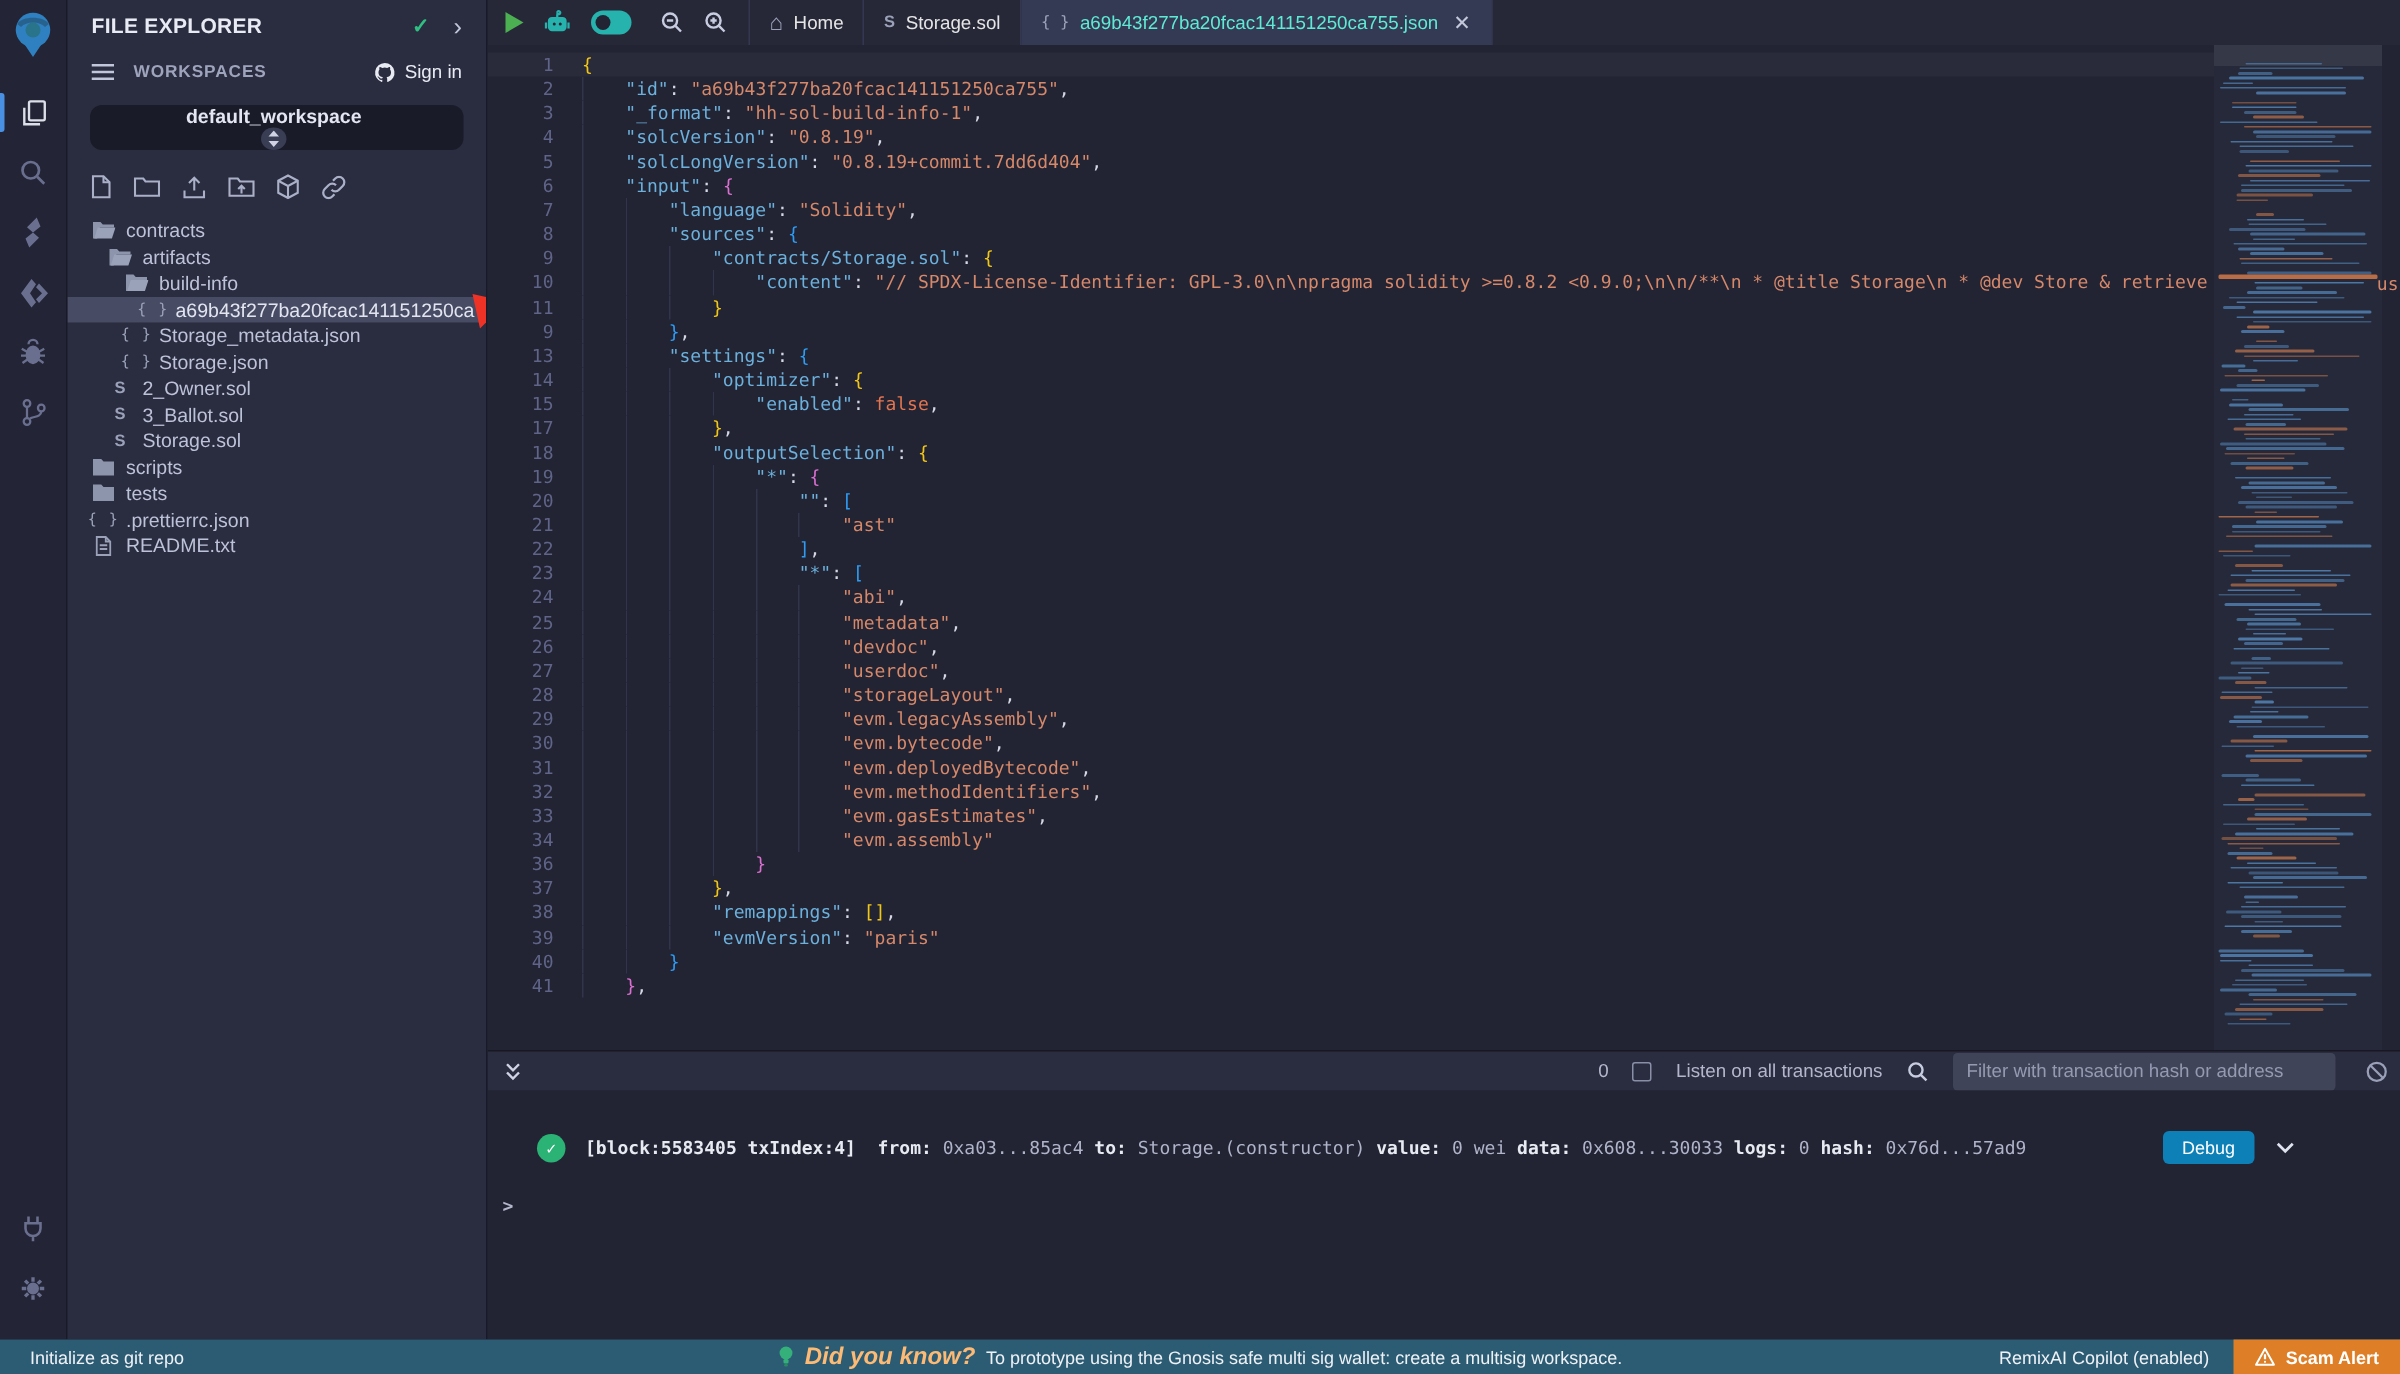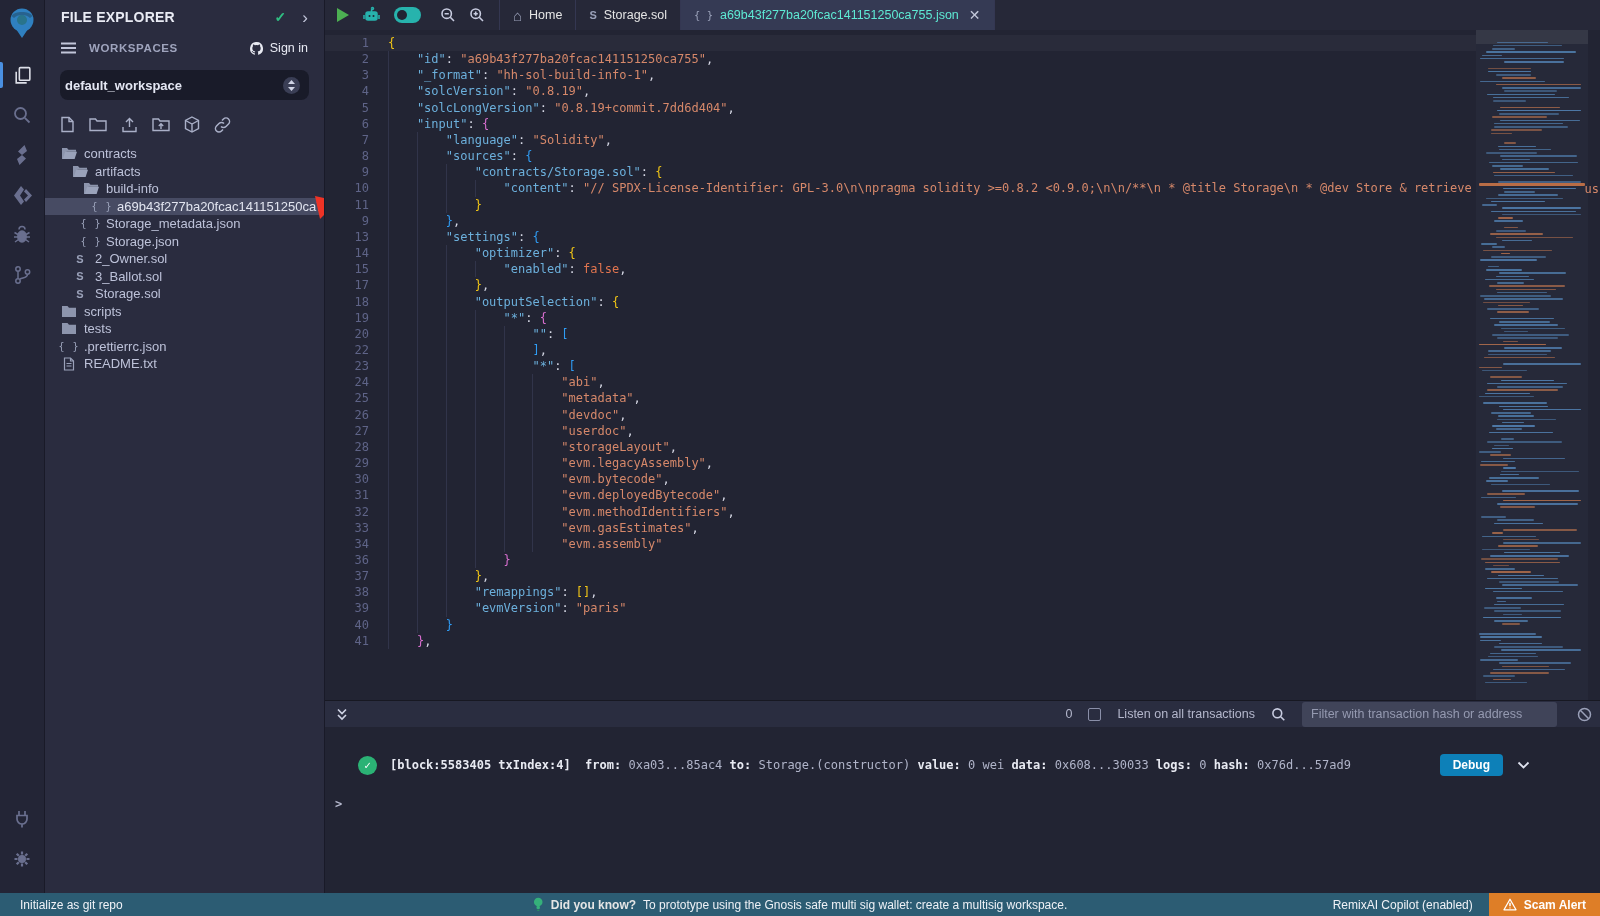--- a/index.html
+++ b/index.html
@@ -23,21 +23,21 @@
   
   #side-panel { grid-row:1; grid-column:2; background:#2a2c3f; border-right:1px solid #191a28; position:relative; overflow:hidden; }
   #sp-header { height:34px; padding:0 16px; display:flex; align-items:center; }
   #sp-title { flex:1; color:#e9ebf4; font-size:14px; font-weight:700; letter-spacing:.2px; }
   .hdr-check { color:#2fbf82; font-size:14px; font-weight:700; margin-right:16px; }
   .hdr-chev { color:#c2c6da; font-size:17px; line-height:1; }
   #sp-workspaces { height:28px; padding:0 16px; display:flex; align-items:center; }
   #ws-label { margin-left:13px; color:#9fa4bd; font-size:11.5px; font-weight:700; letter-spacing:.6px; flex:1; }
   #signin { display:flex; align-items:center; gap:6px; color:#e9ebf4; font-size:12.5px; cursor:pointer; }
   #ws-select { margin:8px 15px 12px 15px; height:30px; background:#191b29; border-radius:8px;
-               display:flex; align-items:center; padding:0 9px 0 5px; cursor:pointer; }
+               display:flex; align-items:center; padding:0 9px 0 5px; cursor:pointer;flex-direction:column; }
   #ws-name { flex:1; color:#e4e7f3; font-size:13px; font-weight:700; }
   #ws-caret { width:17px; height:17px; border-radius:50%; background:#3a3e55; display:flex; align-items:center; justify-content:center; }
   #sp-actions { padding:4px 14px 10px 15px; display:flex; gap:14px; align-items:center; }
   .fa-ic { color:#aab0c8; cursor:pointer; display:flex; }
 
   
   #file-tree { margin-top:2px; }
   .tree-row { height:17.5px; display:flex; align-items:center; gap:7px; cursor:pointer; }
   .tree-row .lbl { color:#bdc2d9; font-size:13px; white-space:nowrap; }
   .tree-row.selected { background:#474b63; }
@@ -104,29 +104,29 @@
   #ban-ic { display:flex; color:#9aa0b8; margin-left:4px; cursor:pointer; }
   #term-body { flex:1; background:#222433; overflow:hidden; font-family:"DejaVu Sans Mono", monospace; }
   #term-lines { padding:9px 0 0 33px; }
   .term-line { font-size:12px; line-height:16.5px; color:#b4b7cc; white-space:pre; }
   #tx-row { margin-top:27px; display:flex; align-items:center; padding-left:33px; padding-right:70px; }
   #tx-check { flex:none; width:19px; height:19px; border-radius:50%; background:#2bb275; color:#fff; font-size:11px;
               display:flex; align-items:center; justify-content:center; }
   #tx-text { margin-left:13px; font-size:12px; color:#b0b4c9; white-space:pre; overflow:hidden; flex:1; }
   #tx-text .txb { font-weight:700; color:#e8eaf2; }
   #debug-btn { flex:none; background:#0d80b8; color:#fff; font-size:12px; font-family:"Liberation Sans", sans-serif;
-               border:none; border-radius:4px; padding:4px 13px; cursor:pointer;font-weight:bold; }
+               border:none; border-radius:4px; padding:4px 13px; cursor:pointer; }
   #debug-chev { flex:none; display:flex; margin-left:14px; color:#dfe2ef; cursor:pointer; }
   #term-prompt { margin-top:21px; padding-left:10px; font-size:12px; font-weight:700; color:#b4b7cc; }
 
   
   #status-bar { grid-row:2; grid-column:1 / span 3; background:#2c5c73; display:flex; align-items:center; position:relative; }
   #sb-left { padding-left:20px; color:#f0f2f7; font-size:12px; }
   #sb-center { position:absolute; left:50%; transform:translateX(-50%); display:flex; align-items:center; gap:7px; }
-  #sb-tip-bold { color:#e5e5e5; font-size:12px; font-weight:700; }
+  #sb-tip-bold { color:#fdba74; font-size:16px; font-weight:700;font-style:italic; }
   #sb-tip { color:#eef1f6; font-size:12px; }
   #sb-right { margin-left:auto; display:flex; align-items:center; height:100%; }
   #sb-copilot { color:#f0f2f7; font-size:12px; margin-right:16px; }
   #scam-badge { height:100%; background:#de7e27; display:flex; align-items:center; gap:7px; padding:0 14px; cursor:pointer; }
   #scam-badge span { color:#fff; font-size:12px; font-weight:700; }
 </style>
 </head>
 <body>
 
 <div id="app">
@@ -412,20 +412,21 @@
           <div class="cl"><span class="gut">10</span><span class="cnt"><span class="ig"></span><span class="ig"></span><span class="ig"></span><span class="ig"></span><span class="tk">"content"</span><span class="tp">: </span><span class="ts">"// SPDX-License-Identifier: GPL-3.0\n\npragma solidity &gt;=0.8.2 &lt;0.9.0;\n\n/**\n * @title Storage\n * @dev Store &amp; retrieve value in a variable\n * @custom:dev-run-script ./scripts/deploy_with_ethers.ts\n */\ncontract Storage {\n\n    uint256 number;\n"</span></span></div>
           <div class="cl"><span class="gut">11</span><span class="cnt"><span class="ig"></span><span class="ig"></span><span class="ig"></span><span class="tb1">}</span></span></div>
           <div class="cl"><span class="gut">9</span><span class="cnt"><span class="ig"></span><span class="ig"></span><span class="tb3">}</span><span class="tp">,</span></span></div>
           <div class="cl"><span class="gut">13</span><span class="cnt"><span class="ig"></span><span class="ig"></span><span class="tk">"settings"</span><span class="tp">: </span><span class="tb3">{</span></span></div>
           <div class="cl"><span class="gut">14</span><span class="cnt"><span class="ig"></span><span class="ig"></span><span class="ig"></span><span class="tk">"optimizer"</span><span class="tp">: </span><span class="tb1">{</span></span></div>
           <div class="cl"><span class="gut">15</span><span class="cnt"><span class="ig"></span><span class="ig"></span><span class="ig"></span><span class="ig"></span><span class="tk">"enabled"</span><span class="tp">: </span><span class="tw">false</span><span class="tp">,</span></span></div>
           <div class="cl"><span class="gut">17</span><span class="cnt"><span class="ig"></span><span class="ig"></span><span class="ig"></span><span class="tb1">}</span><span class="tp">,</span></span></div>
           <div class="cl"><span class="gut">18</span><span class="cnt"><span class="ig"></span><span class="ig"></span><span class="ig"></span><span class="tk">"outputSelection"</span><span class="tp">: </span><span class="tb1">{</span></span></div>
           <div class="cl"><span class="gut">19</span><span class="cnt"><span class="ig"></span><span class="ig"></span><span class="ig"></span><span class="ig"></span><span class="tk">"*"</span><span class="tp">: </span><span class="tb2">{</span></span></div>
           <div class="cl"><span class="gut">20</span><span class="cnt"><span class="ig"></span><span class="ig"></span><span class="ig"></span><span class="ig"></span><span class="ig"></span><span class="tk">""</span><span class="tp">: </span><span class="tb3">[</span></span></div>
+          <div class="cl"><span class="gut">21</span><span class="cnt"><span class="ig"></span><span class="ig"></span><span class="ig"></span><span class="ig"></span><span class="ig"></span><span class="ig"></span><span class="ts">"ast"</span></span></div>
           <div class="cl"><span class="gut">22</span><span class="cnt"><span class="ig"></span><span class="ig"></span><span class="ig"></span><span class="ig"></span><span class="ig"></span><span class="tb3">]</span><span class="tp">,</span></span></div>
           <div class="cl"><span class="gut">23</span><span class="cnt"><span class="ig"></span><span class="ig"></span><span class="ig"></span><span class="ig"></span><span class="ig"></span><span class="tk">"*"</span><span class="tp">: </span><span class="tb3">[</span></span></div>
           <div class="cl"><span class="gut">24</span><span class="cnt"><span class="ig"></span><span class="ig"></span><span class="ig"></span><span class="ig"></span><span class="ig"></span><span class="ig"></span><span class="ts">"abi"</span><span class="tp">,</span></span></div>
           <div class="cl"><span class="gut">25</span><span class="cnt"><span class="ig"></span><span class="ig"></span><span class="ig"></span><span class="ig"></span><span class="ig"></span><span class="ig"></span><span class="ts">"metadata"</span><span class="tp">,</span></span></div>
           <div class="cl"><span class="gut">26</span><span class="cnt"><span class="ig"></span><span class="ig"></span><span class="ig"></span><span class="ig"></span><span class="ig"></span><span class="ig"></span><span class="ts">"devdoc"</span><span class="tp">,</span></span></div>
           <div class="cl"><span class="gut">27</span><span class="cnt"><span class="ig"></span><span class="ig"></span><span class="ig"></span><span class="ig"></span><span class="ig"></span><span class="ig"></span><span class="ts">"userdoc"</span><span class="tp">,</span></span></div>
           <div class="cl"><span class="gut">28</span><span class="cnt"><span class="ig"></span><span class="ig"></span><span class="ig"></span><span class="ig"></span><span class="ig"></span><span class="ig"></span><span class="ts">"storageLayout"</span><span class="tp">,</span></span></div>
           <div class="cl"><span class="gut">29</span><span class="cnt"><span class="ig"></span><span class="ig"></span><span class="ig"></span><span class="ig"></span><span class="ig"></span><span class="ig"></span><span class="ts">"evm.legacyAssembly"</span><span class="tp">,</span></span></div>
           <div class="cl"><span class="gut">30</span><span class="cnt"><span class="ig"></span><span class="ig"></span><span class="ig"></span><span class="ig"></span><span class="ig"></span><span class="ig"></span><span class="ts">"evm.bytecode"</span><span class="tp">,</span></span></div>
           <div class="cl"><span class="gut">31</span><span class="cnt"><span class="ig"></span><span class="ig"></span><span class="ig"></span><span class="ig"></span><span class="ig"></span><span class="ig"></span><span class="ts">"evm.deployedBytecode"</span><span class="tp">,</span></span></div>

